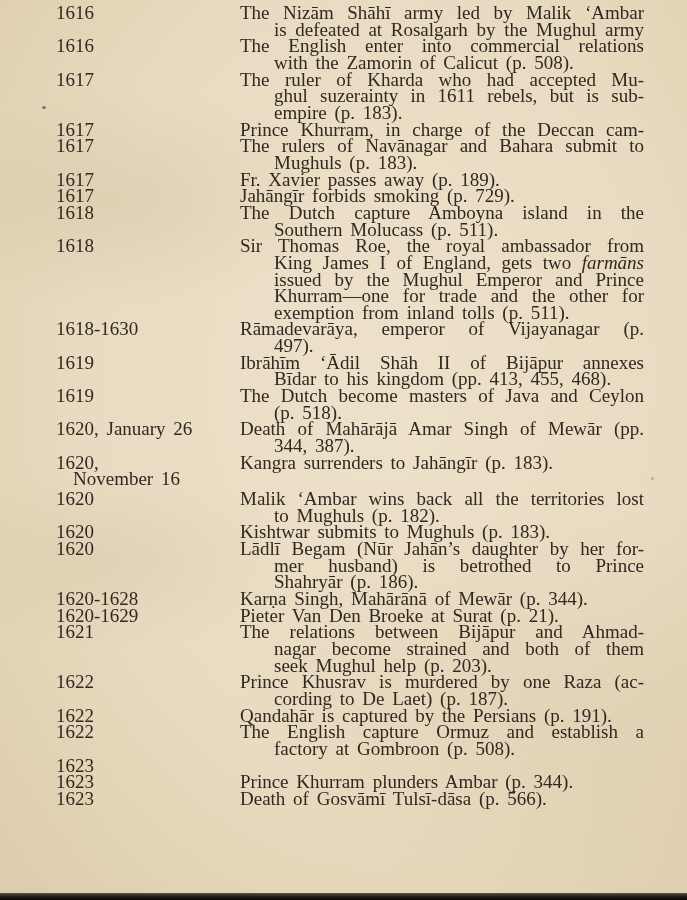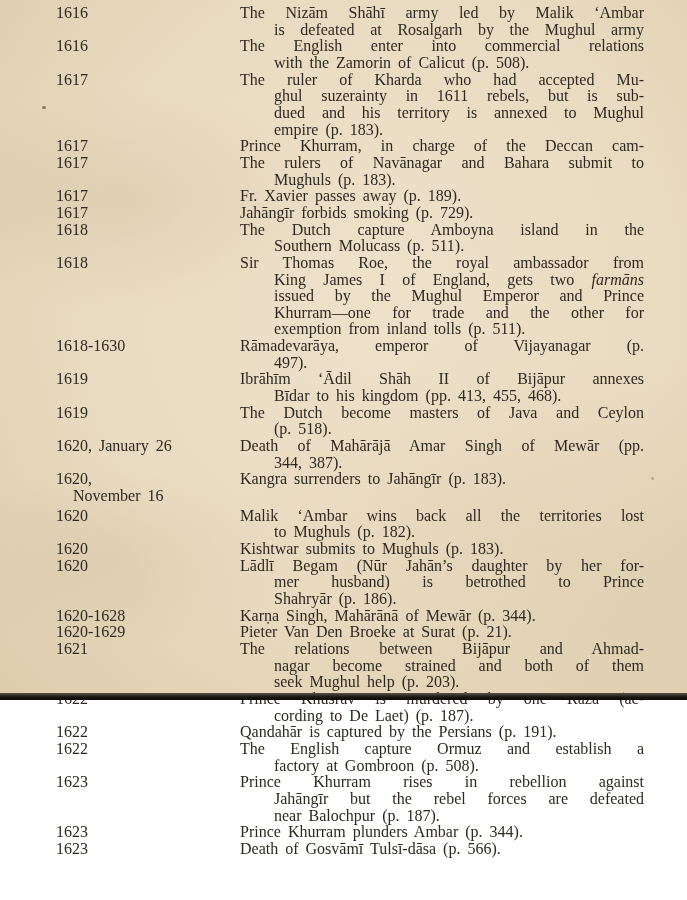--- a/index.html
+++ b/index.html
@@ -3,28 +3,28 @@
 <meta charset="utf-8">
 <style>
   html, body { margin: 0; padding: 0; }
   body {
     width: 687px; height: 900px;
     overflow: hidden;
     font-family: "Liberation Serif", serif;
   }
   .page {
     position: relative;
-    width: 687px; height: 700px;
+    width: 687px; height: 900px;
     background:
       radial-gradient(ellipse 300px 160px at 120px 200px, rgba(185,160,125,.20), rgba(185,160,125,0) 70%),
       radial-gradient(ellipse 260px 130px at 110px 560px, rgba(185,160,125,.16), rgba(185,160,125,0) 70%),
       radial-gradient(ellipse 420px 260px at 80% 78%, rgba(200,175,140,.18), rgba(200,175,140,0) 75%),
       radial-gradient(ellipse at 55% 42%, #eee1ca 0%, #e9dbc1 55%, #ddccab 100%);
     color: #2e2921;
-    font-size: 16px;
+    font-size: 19px;
     line-height: 16.65px;
     word-spacing: 3px;
   }
   .entries { padding-top: 5px; }
   .entry { display: flex; }
   .entry.gap-after { margin-bottom: 3px; justify-content: flex-end; }
   .year-col {
     flex: 0 0 216px;
     box-sizing: border-box;
     padding-left: 56px;
@@ -82,21 +82,20 @@
           <div class="event-line">with the Zamorin of Calicut (p. 508).</div>
         </div>
       </div>
       <div class="entry">
         <div class="year-col">
           <div class="year-line">1617</div>
         </div>
         <div class="event-col">
           <div class="event-line just">The ruler of Kharda who had accepted Mu-</div>
           <div class="event-line just">ghul suzerainty in 1611 rebels, but is sub-</div>
-          <div class="event-line just">dued and his territory is annexed to Mughul</div>
           <div class="event-line">empire (p. 183).</div>
         </div>
       </div>
       <div class="entry">
         <div class="year-col">
           <div class="year-line">1617</div>
         </div>
         <div class="event-col">
           <div class="event-line just">Prince Khurram, in charge of the Deccan cam-</div>
         </div>
@@ -267,25 +266,20 @@
           <div class="year-line">1622</div>
         </div>
         <div class="event-col">
           <div class="event-line just">The English capture Ormuz and establish a</div>
           <div class="event-line">factory at Gombroon (p. 508).</div>
         </div>
       </div>
       <div class="entry">
         <div class="year-col">
           <div class="year-line">1623</div>
-        </div>
-        <div class="event-col">
-          <div class="event-line just">Prince Khurram rises in rebellion against</div>
-          <div class="event-line just">Jahāngīr but the rebel forces are defeated</div>
-          <div class="event-line">near Balochpur (p. 187).</div>
         </div>
       </div>
       <div class="entry">
         <div class="year-col">
           <div class="year-line">1623</div>
         </div>
         <div class="event-col">
           <div class="event-line">Prince Khurram plunders Ambar (p. 344).</div>
         </div>
       </div>

